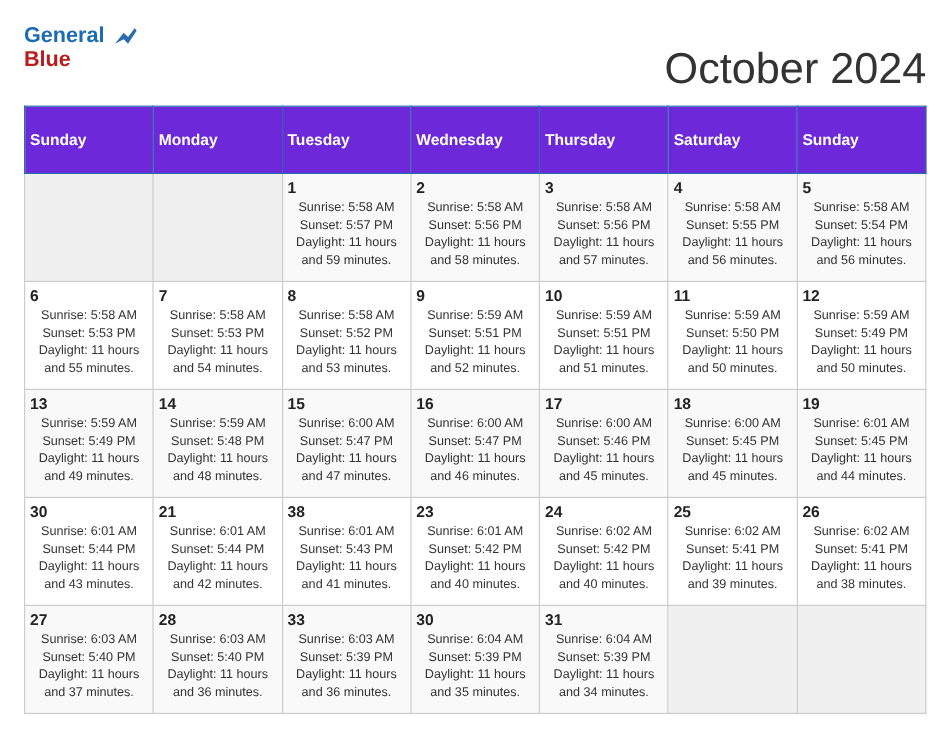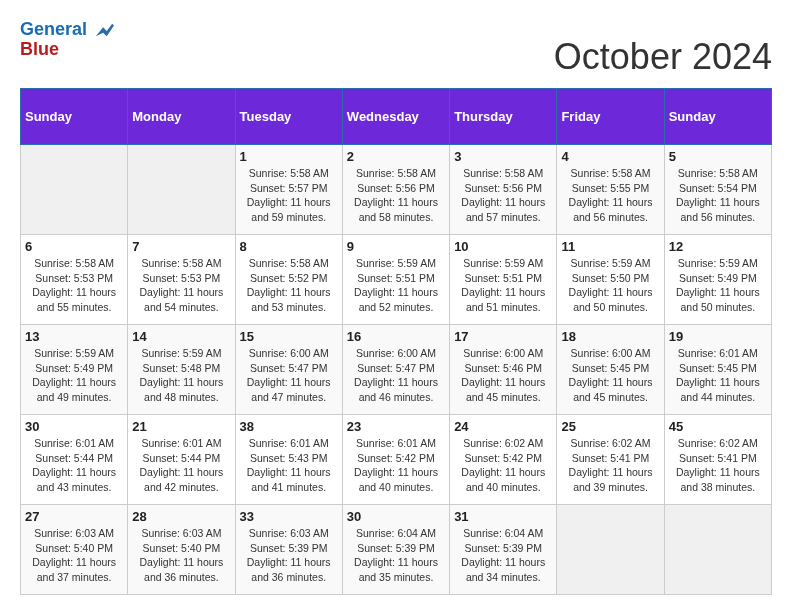--- a/index.html
+++ b/index.html
@@ -111,21 +111,21 @@
 </div>
 
 <table>
   <thead>
     <tr>
     <th>Sunday</th>
         <th>Monday</th>
         <th>Tuesday</th>
         <th>Wednesday</th>
         <th>Thursday</th>
-        <th>Friday</th>
+        <th>Saturday</th>
         <th>Sunday</th>
       </tr>
   </thead>
   <tbody id="calendar-body">
   <tr>
         <td class="empty-cell"></td>
         <td class="empty-cell"></td>
         <td>
           <span class="day-number">1</span>
           <div class="day-info">Sunrise: 5:58 AM<br>Sunset: 5:57 PM<br>Daylight: 11 hours and 59 minutes.</div>
@@ -226,21 +226,21 @@
         </td>
         <td>
           <span class="day-number">24</span>
           <div class="day-info">Sunrise: 6:02 AM<br>Sunset: 5:42 PM<br>Daylight: 11 hours and 40 minutes.</div>
         </td>
         <td>
           <span class="day-number">25</span>
           <div class="day-info">Sunrise: 6:02 AM<br>Sunset: 5:41 PM<br>Daylight: 11 hours and 39 minutes.</div>
         </td>
         <td>
-          <span class="day-number">45</span>
+          <span class="day-number">26</span>
           <div class="day-info">Sunrise: 6:02 AM<br>Sunset: 5:41 PM<br>Daylight: 11 hours and 38 minutes.</div>
         </td>
       </tr>
       <tr>
         <td>
           <span class="day-number">27</span>
           <div class="day-info">Sunrise: 6:03 AM<br>Sunset: 5:40 PM<br>Daylight: 11 hours and 37 minutes.</div>
         </td>
         <td>
           <span class="day-number">28</span>

